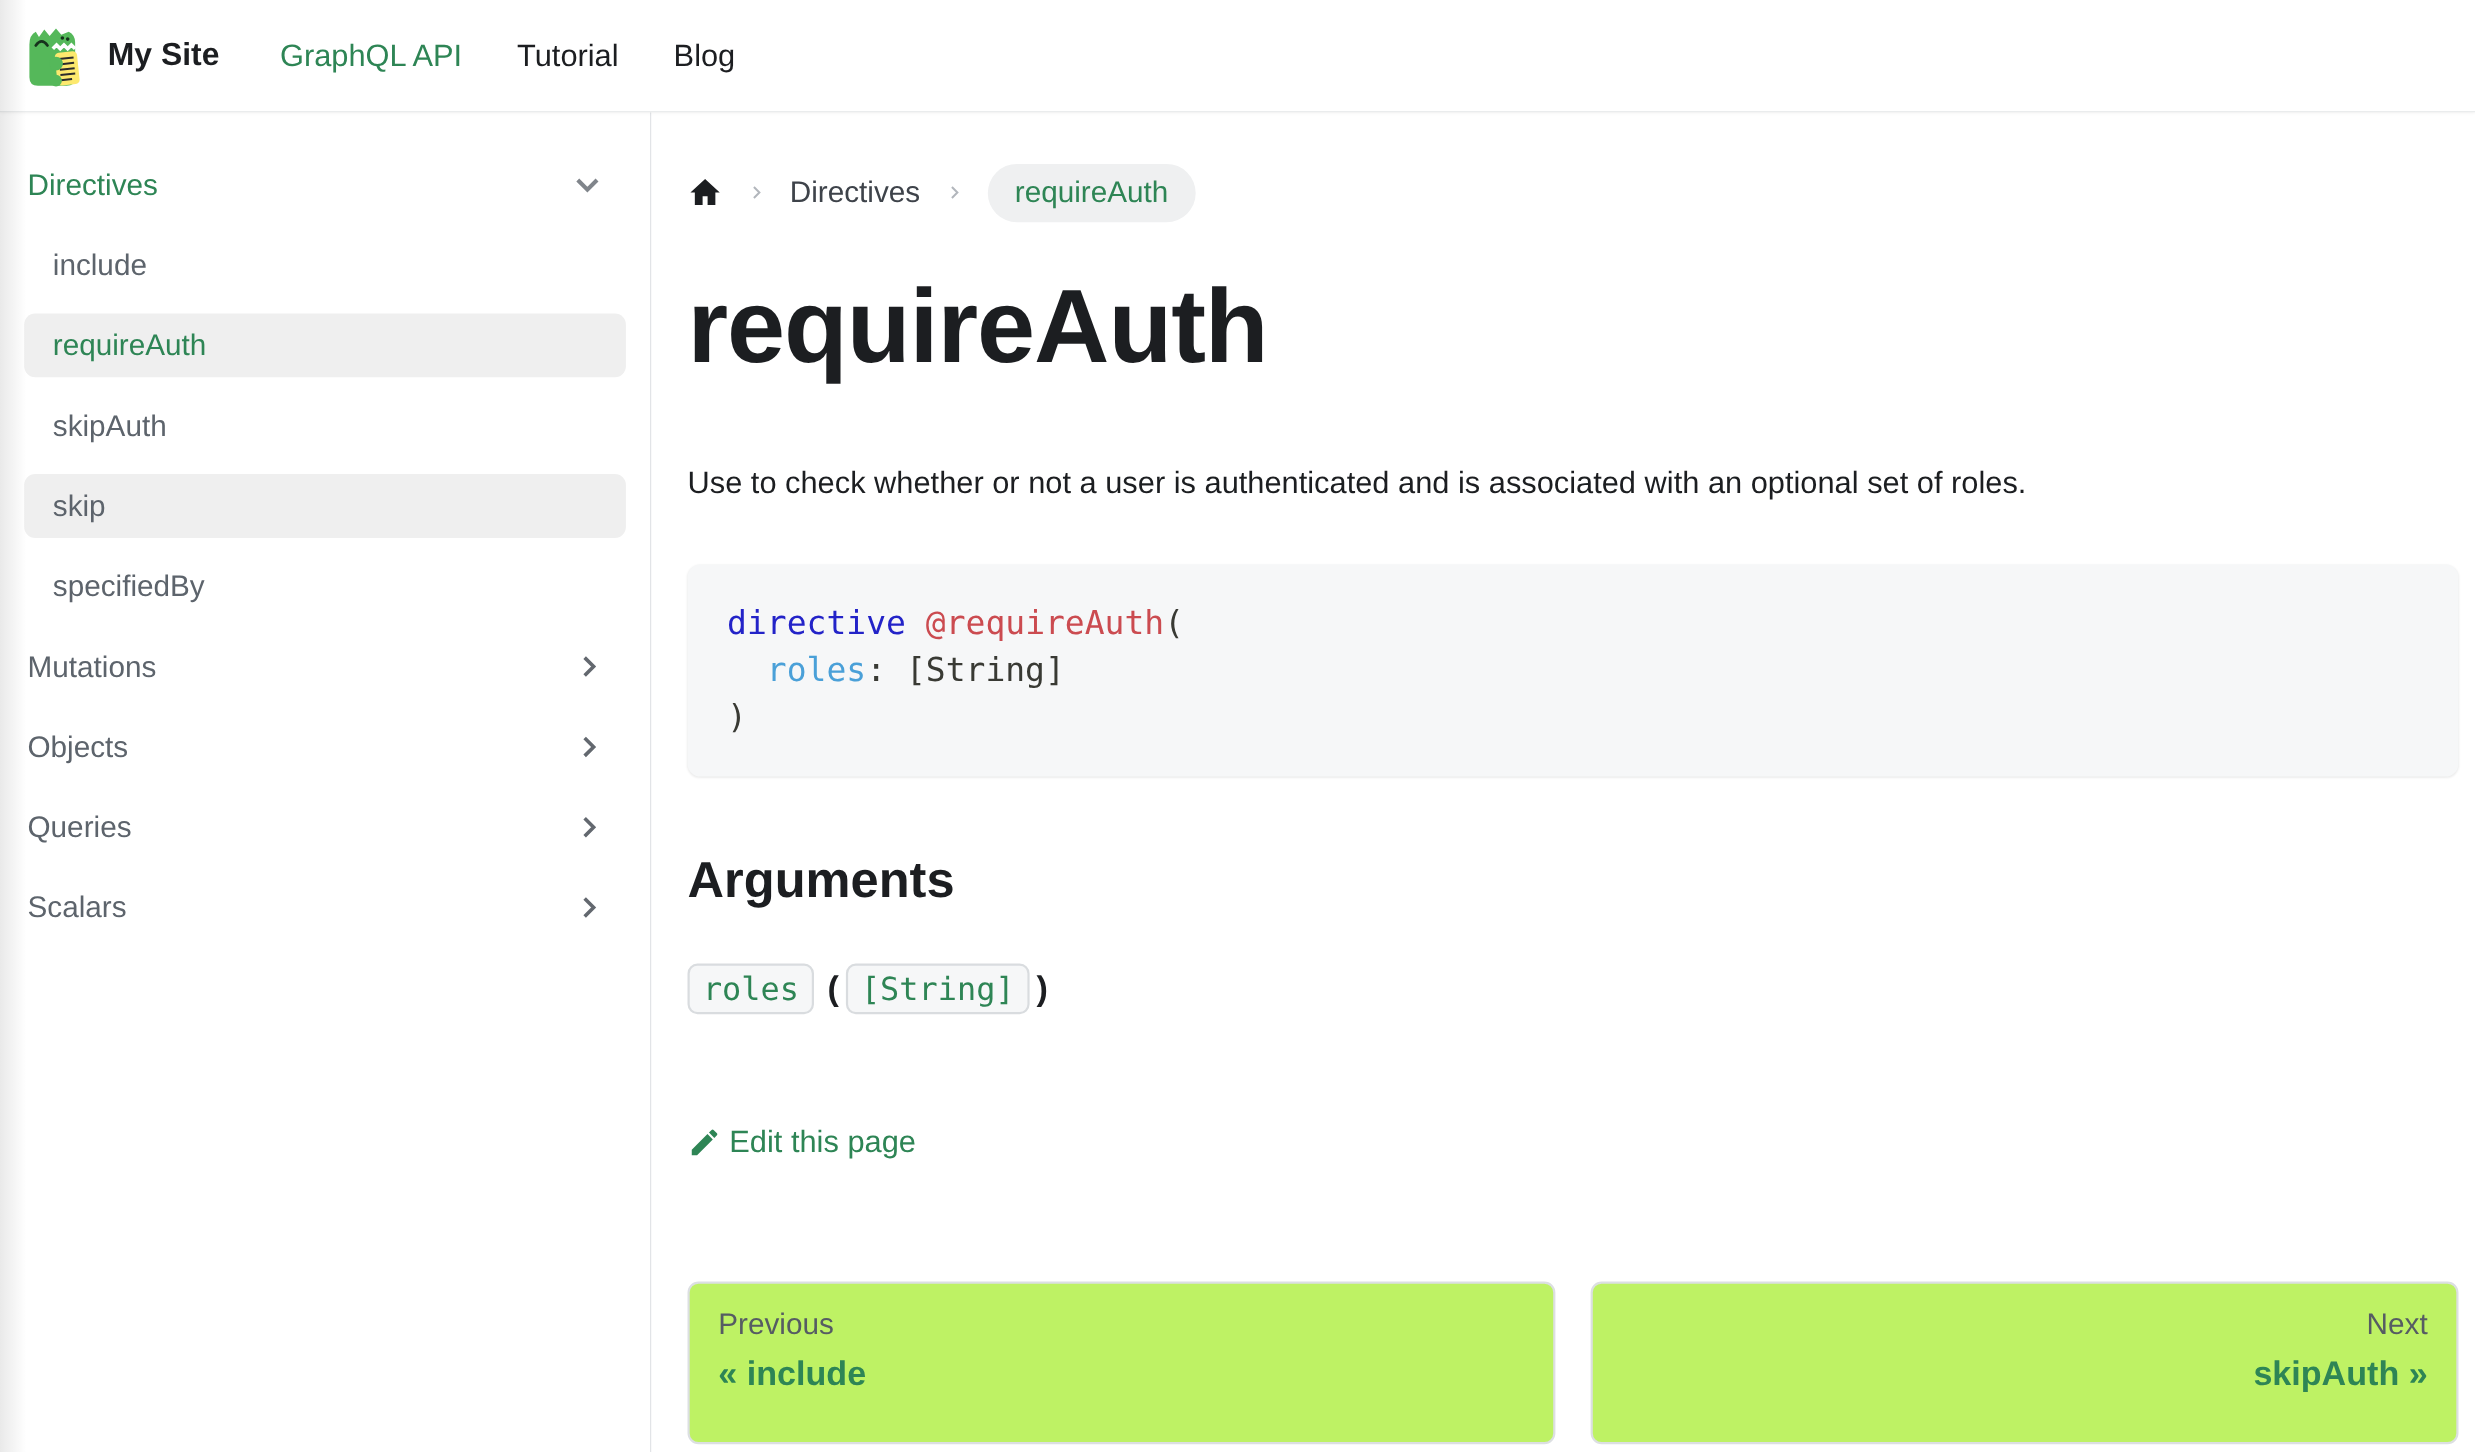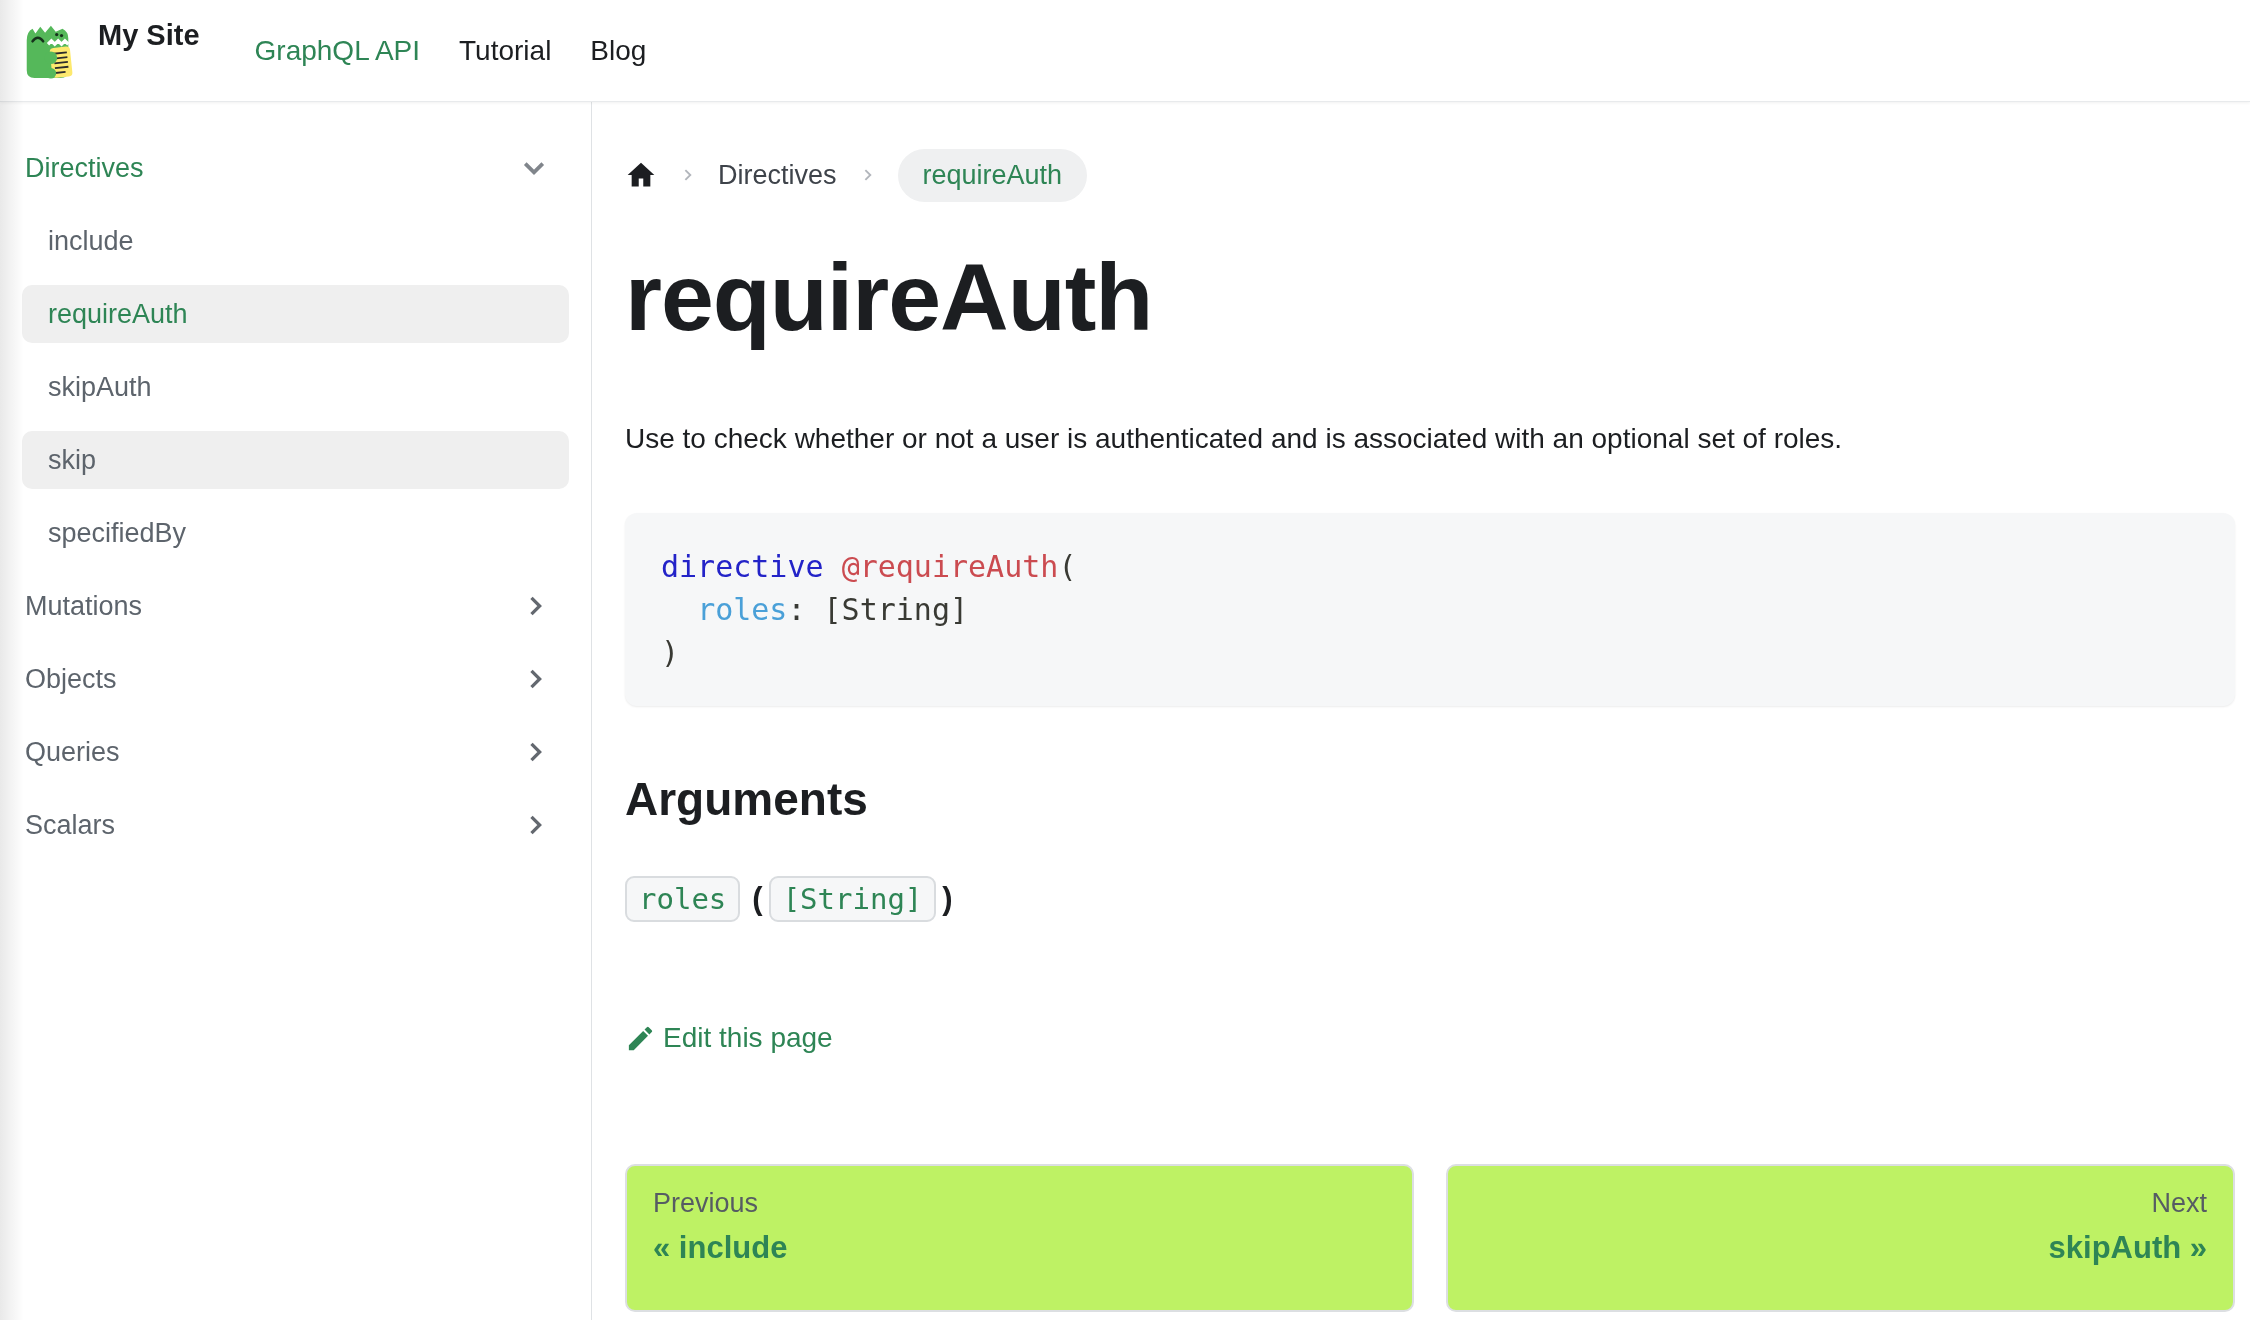--- a/index.html
+++ b/index.html
@@ -21,24 +21,24 @@
   .page{position:relative;width:2250px;height:1320px;background:#fff;}
 
   
   .left-fade{position:absolute;left:0;top:0;bottom:0;width:24px;z-index:60;
     background:linear-gradient(90deg,rgba(0,0,0,0.085),rgba(0,0,0,0));pointer-events:none;}
 
   
   .navbar{height:102px;display:flex;align-items:center;padding:0 32px 0 19px;
     background:#fff;border-bottom:1px solid #e8eaec;box-shadow:0 1px 3px rgba(0,0,0,0.06);
     position:relative;z-index:10;}
-  .brand{display:flex;cursor:pointer;}
+  .brand{display:flex;align-items:center;cursor:pointer;}
   .brand-logo{width:58px;height:64px;margin-right:21px;flex:0 0 auto;}
   .brand-title{font-size:29px;font-weight:bold;color:var(--text-dark);}
-  .nav-links{display:flex;align-items:flex-start;margin-left:55px;gap:39px;font-size:28px;}
+  .nav-links{display:flex;align-items:flex-start;margin-left:55px;gap:50px;font-size:28px;}
   .nav-link{color:var(--text-dark);cursor:pointer;}
   .nav-link.active{color:var(--primary-green);}
 
   
   .shell{display:flex;height:1218px;}
   .sidebar{width:592px;flex:0 0 592px;border-right:1px solid #dfe2e5;padding:37px 22px 0 22px;}
   .menu-row{height:58px;display:flex;align-items:center;justify-content:space-between;
     margin-bottom:15px;border-radius:10px;font-size:27px;cursor:pointer;padding:0 20px 0 3px;}
   .menu-row.category-open{color:var(--primary-green);}
   .menu-row.sub{padding-left:26px;color:var(--menu-gray);}

